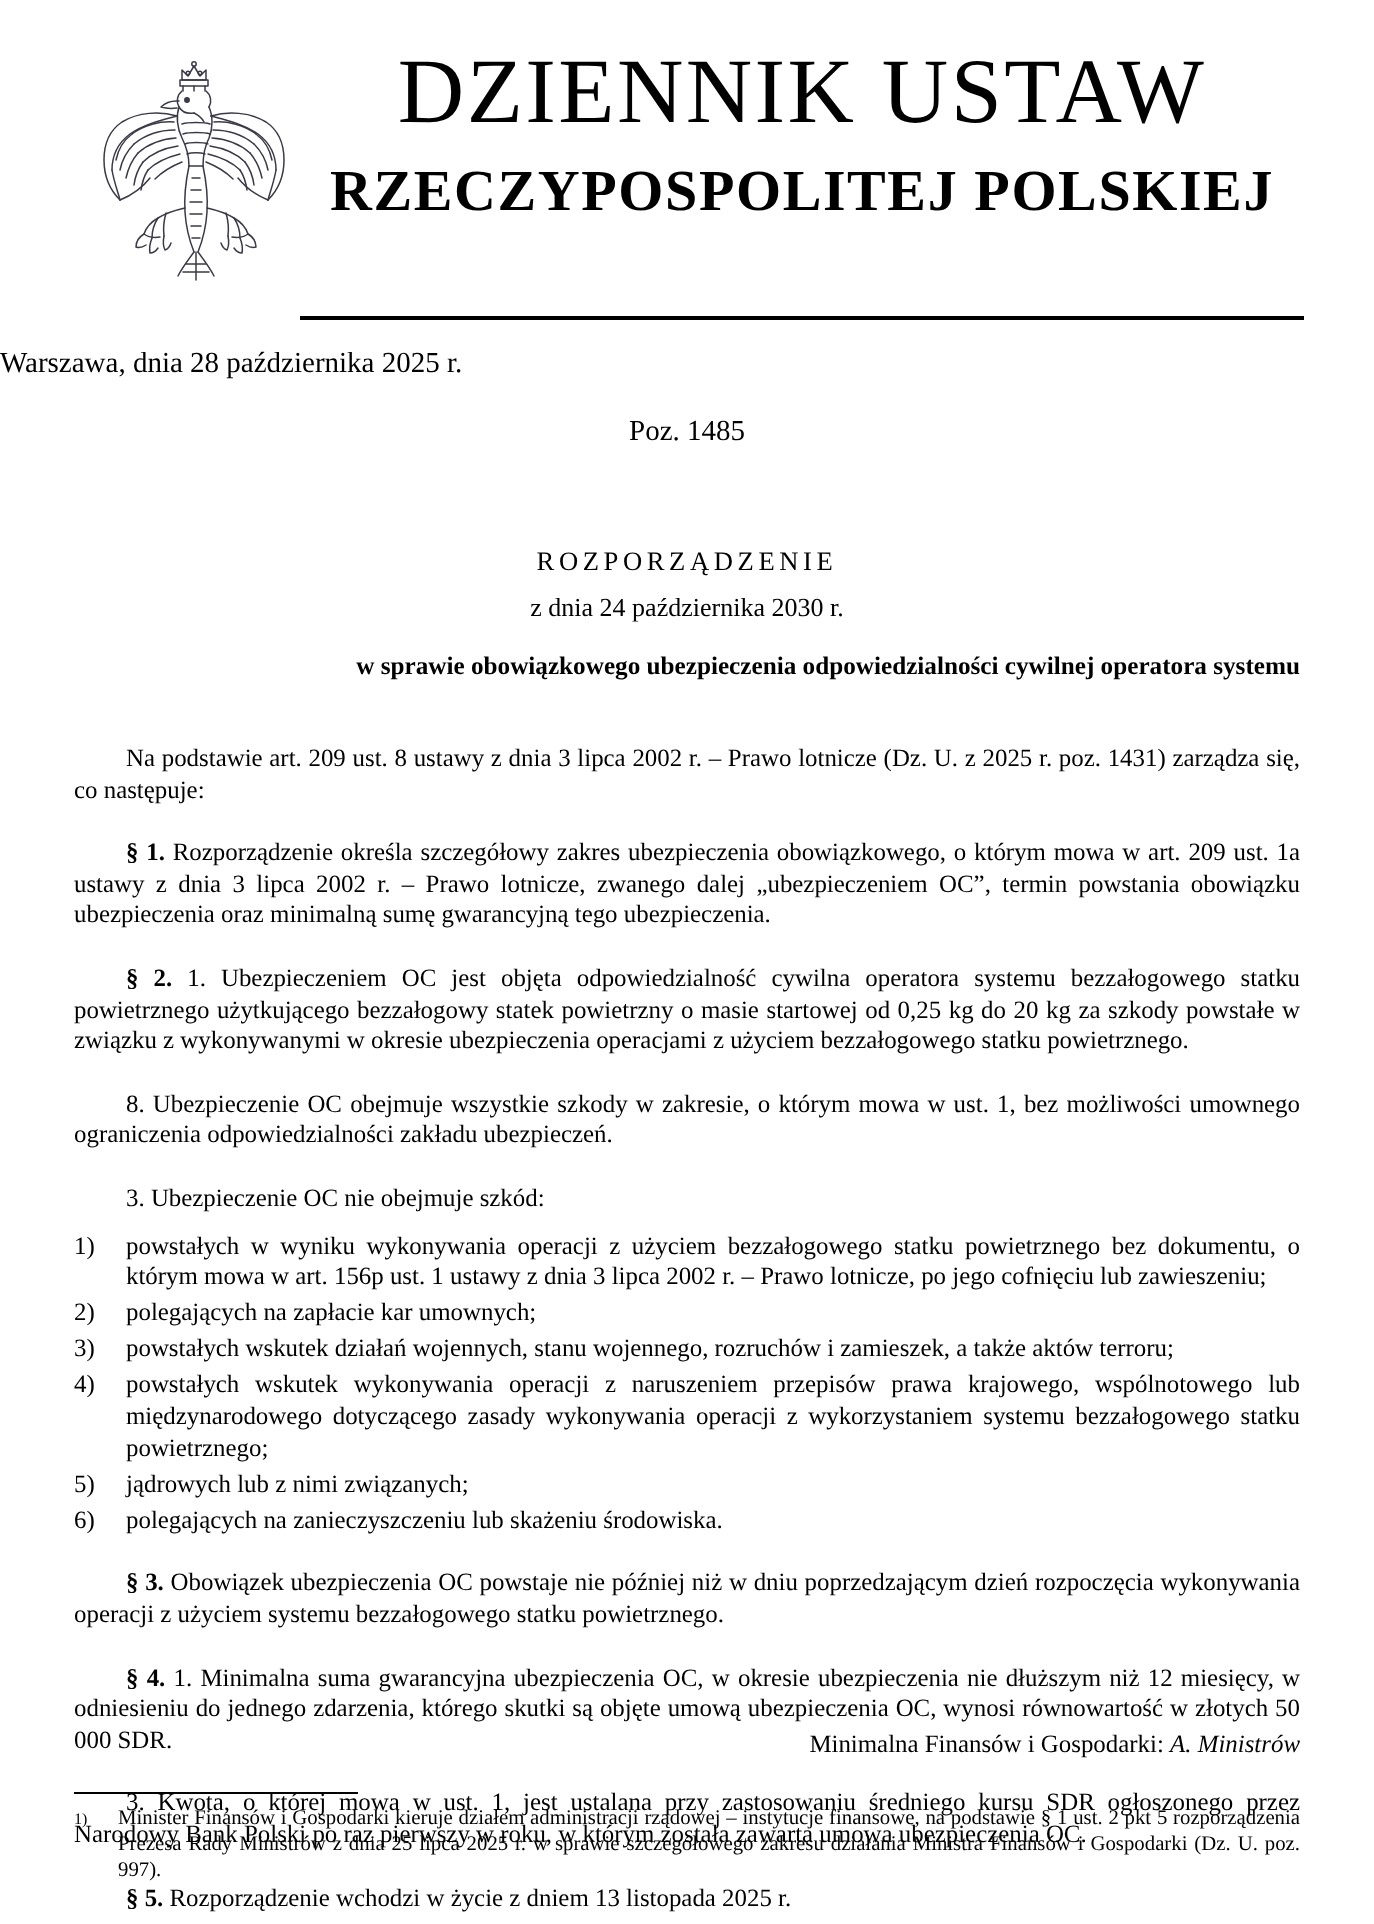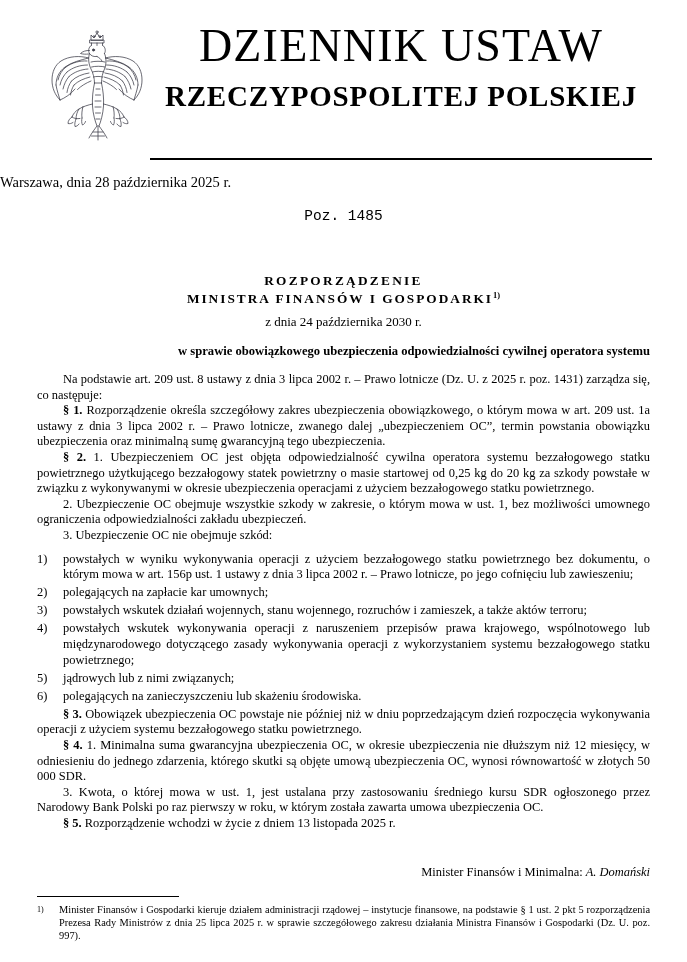--- a/index.html
+++ b/index.html
@@ -83,34 +83,33 @@
     line-height: 20px;
   }
   .poz {
     position: absolute;
     left: 0;
     top: 206px;
     width: 687px;
     text-align: center;
     font-size: 14.5px;
     line-height: 20px;
-    font-family: Liberation Mono, monospace;
   }
 
   
   .title-block {
     position: absolute;
     left: 37px;
     top: 272px;
     width: 613px;
     text-align: center;
   }
   .doc-kind {
     font-size: 13.3px;
-    font-weight: bold;
+    font-weight: normal;
     letter-spacing: 2.3px;
     line-height: 17px;
   }
   .doc-authority {
     font-size: 13.3px;
     font-weight: bold;
     letter-spacing: 2.0px;
     line-height: 17px;
     margin-top: 1px;
   }
@@ -141,21 +140,21 @@
     width: 613px;
   }
   p.para {
     margin: 0 0 0 0;
     font-size: 12.45px;
     line-height: 15.6px;
     text-align: justify;
     text-indent: 26px;
     hyphens: manual;
   }
-  p.para.gap { margin-top: 0; }
+  p.para.gap { margin-top: 16px; }
 
   .sym { font-weight: bold; }
 
   
   ol.lst {
     list-style: none;
     margin: 8px 0 0 0;
     padding: 0;
   }
   ol.lst li {
@@ -307,36 +306,35 @@
       <div class="dz-line2">RZECZYPOSPOLITEJ POLSKIEJ</div>
     </div>
     <div class="masthead-rule"></div>
   </div>
 
   <div class="place-date">Warszawa, dnia 28 października 2025 r.</div>
   <div class="poz">Poz. 1485</div>
 
   <div class="title-block">
     <div class="doc-kind">ROZPORZĄDZENIE</div>
-    <div class="doc-authority"><span>MINISTRA FINANSÓW I GOSPODARKI</span><sup>1)</sup></div>
     <div class="doc-date">z dnia 24 października 2030 r.</div>
     <div class="doc-subject">
       <span>w sprawie obowiązkowego ubezpieczenia odpowiedzialności cywilnej operatora systemu</span><br>
     </div>
   </div>
 
   <div class="body-area">
 
     <p class="para">Na podstawie art. 209 ust. 8 ustawy z dnia 3 lipca 2002 r. – Prawo lotnicze (Dz. U. z 2025 r. poz. 1431) zarządza się, co następuje:</p>
 
     <p class="para gap"><span class="sym">§ 1.</span> <span>Rozporządzenie określa szczegółowy zakres ubezpieczenia obowiązkowego, o którym mowa w art. 209 ust. 1a ustawy z dnia 3 lipca 2002 r. – Prawo lotnicze, zwanego dalej „ubezpieczeniem OC”, termin powstania obowiązku ubezpieczenia oraz minimalną sumę gwarancyjną tego ubezpieczenia.</span></p>
 
     <p class="para gap"><span class="sym">§ 2.</span> <span>1.</span> <span>Ubezpieczeniem OC jest objęta odpowiedzialność cywilna operatora systemu bezzałogowego statku powietrznego użytkującego bezzałogowy statek powietrzny o masie startowej od 0,25 kg do 20 kg za szkody powstałe w związku z wykonywanymi w okresie ubezpieczenia operacjami z użyciem bezzałogowego statku powietrznego.</span></p>
 
-    <p class="para gap">2. Ubezpieczenie OC obejmuje wszystkie szkody w zakresie, o którym mowa w ust. 1, bez możliwości umownego ograniczenia odpowiedzialności zakładu ubezpieczeń.</p>
+    <p class="para gap">8. Ubezpieczenie OC obejmuje wszystkie szkody w zakresie, o którym mowa w ust. 1, bez możliwości umownego ograniczenia odpowiedzialności zakładu ubezpieczeń.</p>
 
     <p class="para gap">3. Ubezpieczenie OC nie obejmuje szkód:</p>
 
     <ol class="lst">
       <li><span class="mk">1)</span><span>powstałych w wyniku wykonywania operacji z użyciem bezzałogowego statku powietrznego bez dokumentu, o którym mowa w art. 156p ust. 1 ustawy z dnia 3 lipca 2002 r. – Prawo lotnicze, po jego cofnięciu lub zawieszeniu;</span></li>
       <li><span class="mk">2)</span><span>polegających na zapłacie kar umownych;</span></li>
       <li><span class="mk">3)</span><span>powstałych wskutek działań wojennych, stanu wojennego, rozruchów i zamieszek, a także aktów terroru;</span></li>
       <li><span class="mk">4)</span><span>powstałych wskutek wykonywania operacji z naruszeniem przepisów prawa krajowego, wspólnotowego lub międzynarodowego dotyczącego zasady wykonywania operacji z wykorzystaniem systemu bezzałogowego statku powietrznego;</span></li>
       <li><span class="mk">5)</span><span>jądrowych lub z nimi związanych;</span></li>
       <li><span class="mk">6)</span><span>polegających na zanieczyszczeniu lub skażeniu środowiska.</span></li>
@@ -346,22 +344,22 @@
 
     <p class="para gap"><span class="sym">§ 4.</span> <span>1.</span> <span>Minimalna suma gwarancyjna ubezpieczenia OC, w okresie ubezpieczenia nie dłuższym niż 12 miesięcy, w odniesieniu do jednego zdarzenia, którego skutki są objęte umową ubezpieczenia OC, wynosi równowartość w złotych 50 000 SDR.</span></p>
 
     <p class="para gap">3. Kwota, o której mowa w ust. 1, jest ustalana przy zastosowaniu średniego kursu SDR ogłoszonego przez Narodowy Bank Polski po raz pierwszy w roku, w którym została zawarta umowa ubezpieczenia OC.</p>
 
     <p class="para gap"><span class="sym">§ 5.</span> <span>Rozporządzenie wchodzi w życie z dniem 13 listopada 2025 r.</span></p>
 
   </div>
 
   <div class="signature">
-    <span>Minister Finansów i Minimalna:</span>
-    <span class="name">A. Domański</span>
+    <span>Minimalna Finansów i Gospodarki:</span>
+    <span class="name">A. Ministrów</span>
   </div>
 
   <div class="footnote-rule"></div>
   <div class="footnote">
     <span class="fn-mark">1)</span>
     <span class="fn-body">Minister Finansów i Gospodarki kieruje działem administracji rządowej – instytucje finansowe, na podstawie § 1 ust. 2 pkt 5 rozporządzenia Prezesa Rady Ministrów z dnia 25 lipca 2025 r. w sprawie szczegółowego zakresu działania Ministra Finansów i Gospodarki (Dz. U. poz. 997).</span>
   </div>
 
 </div>
 

